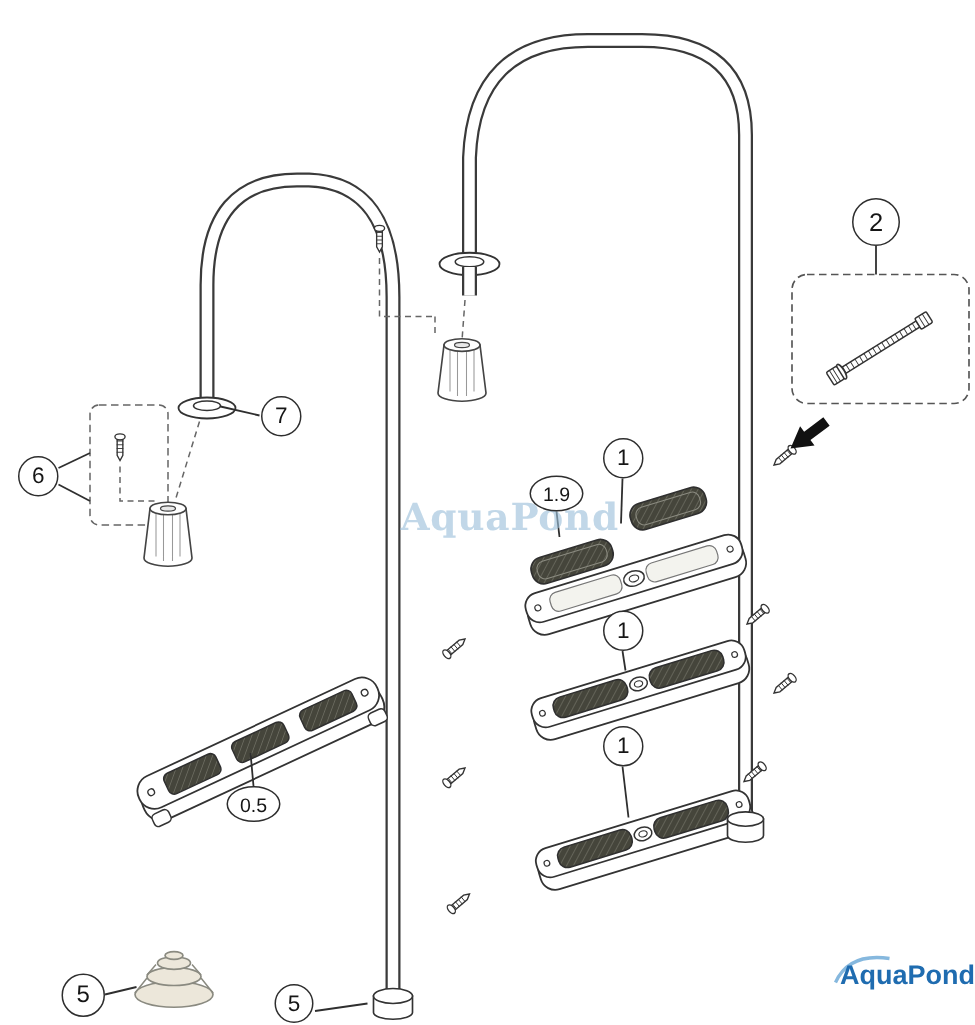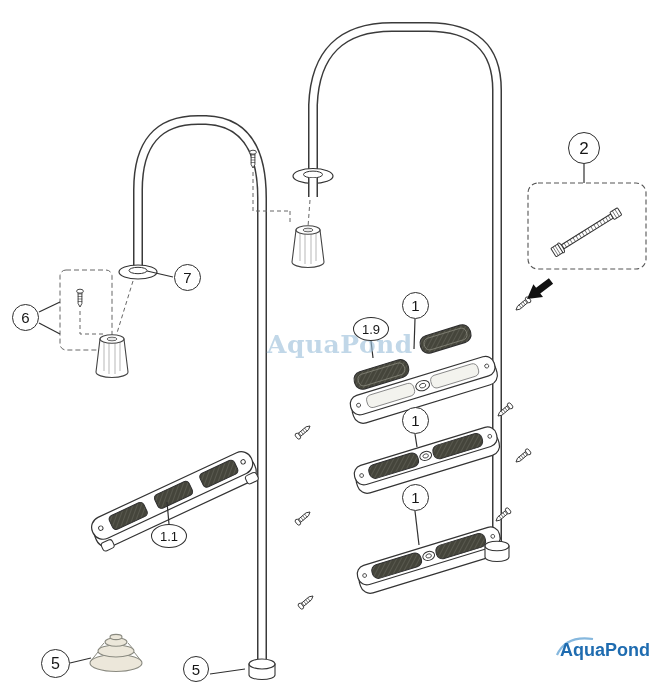--- a/index.html
+++ b/index.html
@@ -198,19 +198,19 @@
 
   <div class="watermark">AquaPond</div>
 
   <div class="callout" style="left:568px;top:132px;width:32px;height:32px;font-size:17px">2</div>
   <div class="callout" style="left:174px;top:264px;width:27px;height:27px">7</div>
   <div class="callout" style="left:12px;top:304px;width:27px;height:27px">6</div>
   <div class="callout" style="left:402px;top:292px;width:27px;height:27px">1</div>
   <div class="callout" style="left:402px;top:407px;width:27px;height:27px">1</div>
   <div class="callout" style="left:402px;top:484px;width:27px;height:27px">1</div>
   <div class="callout callout--pill" style="left:353px;top:317px;width:36px;height:24px">1.9</div>
-  <div class="callout callout--pill" style="left:151px;top:524px;width:36px;height:24px">1.1</div>
+  <div class="callout callout--pill" style="left:151px;top:524px;width:36px;height:24px">0.5</div>
   <div class="callout" style="left:41px;top:649px;width:29px;height:29px;font-size:16px">5</div>
   <div class="callout" style="left:183px;top:656px;width:26px;height:26px">5</div>
 
   <div class="logo">AquaPond</div>
 
 </div>
 
 </body></html>

